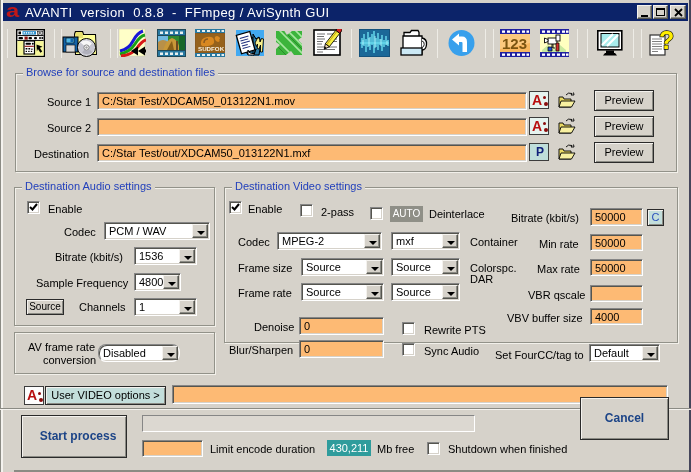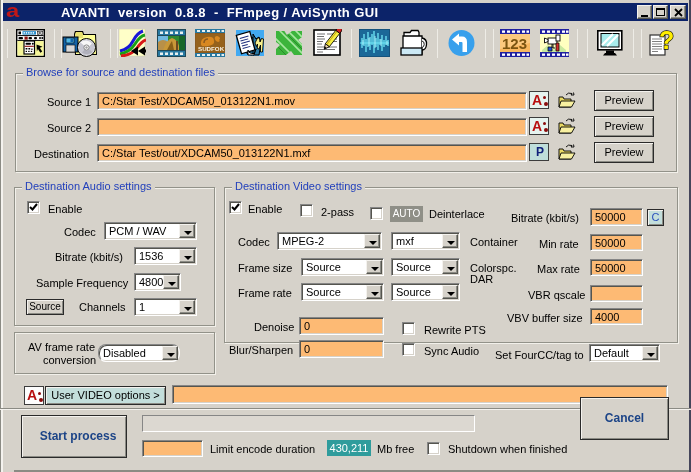--- a/index.html
+++ b/index.html
@@ -37,21 +37,21 @@
 <body>
 
 <div class="abs" style="left:0;top:0;width:691px;height:472px;background:#d6d2ca;"></div>
 <div class="abs" style="left:0;top:0;width:1px;height:472px;background:#8b8b84;"></div>
 <div class="abs" style="left:1px;top:0;width:2px;height:472px;background:#f4f2ee;"></div>
 <div class="abs" style="left:689px;top:0;width:2px;height:472px;background:#45455a;"></div>
 <div class="abs" style="left:14px;top:470px;width:675px;height:2px;background:#8b8b84;"></div>
 
 <div class="abs" style="left:3px;top:3px;width:685px;height:18px;background:#0c2369;"></div>
 <div class="abs" style="left:6px;top:3px;width:17px;height:17px;color:#c01818;font-weight:bold;font-size:19px;line-height:15px;transform:scaleX(1.25);transform-origin:left;">a</div>
-<div class="abs" style="left:25px;top:5px;color:#fff;font-weight:bold;font-size:13px;letter-spacing:0.4px;white-space:nowrap;margin-left:36px;">AVANTI&nbsp; version&nbsp; 0.8.8&nbsp; -&nbsp; FFmpeg / AviSynth GUI</div>
+<div class="abs" style="left:25px;top:5px;color:#fff;font-weight:normal;font-size:13px;letter-spacing:0.4px;white-space:nowrap;">AVANTI&nbsp; version&nbsp; 0.8.8&nbsp; -&nbsp; FFmpeg / AviSynth GUI</div>
 
 <div class="abs" style="left:637px;top:5px;width:15px;height:14px;background:#d6d2ca;border:1px solid;border-color:#f4f2ee #55554f #55554f #f4f2ee;box-shadow:inset -1px -1px 0 #8b8b84;">
   <div class="abs" style="left:3px;top:9px;width:7px;height:2px;background:#000;"></div>
   </div>
 <div class="abs" style="left:653px;top:5px;width:15px;height:14px;background:#d6d2ca;border:1px solid;border-color:#f4f2ee #55554f #55554f #f4f2ee;box-shadow:inset -1px -1px 0 #8b8b84;">
   <div class="abs" style="left:2px;top:2px;width:9px;height:8px;border:1px solid #000;border-top-width:2px;"></div>
   </div>
 <div class="abs" style="left:670px;top:5px;width:16px;height:14px;background:#d6d2ca;border:1px solid;border-color:#f4f2ee #55554f #55554f #f4f2ee;box-shadow:inset -1px -1px 0 #8b8b84;">
   <svg class="abs" style="left:3px;top:2px;" width="9" height="9" viewBox="0 0 9 9">
       <path d="M1 1 L8 8 M8 1 L1 8" stroke="#000" stroke-width="1.8"></path>
@@ -408,21 +408,21 @@
 <div class="grp" style="left:14px;top:187px;width:201px;height:139px;">
     <span>Destination Audio settings</span>
   </div>
 <div class="cb" style="left:27px;top:201px;">
     <svg width="9" height="9" style="position:absolute;left:1px;top:1px;" viewBox="0 0 9 9">
       <path d="M1 4 L3.5 6.5 L8 1" stroke="#000" stroke-width="2" fill="none"></path>
     </svg>
   </div>
 <div class="lbl" style="left:48px;top:203px;">Enable</div>
 <div class="lbl" style="left:64px;top:226px;">Codec</div>
-<div class="combo" style="left:104px;top:222px;width:93px;">
+<div class="combo" style="left:104px;top:222px;width:106px;">
     <span class="tx">PCM / WAV</span>
     <span class="ar"></span>
   </div>
 <div class="lbl" style="left:55px;top:251px;">Bitrate (kbit/s)</div>
 <div class="combo" style="left:134px;top:247px;width:63px;">
     <span class="tx">1536</span>
     <span class="ar"></span>
   </div>
 <div class="lbl" style="left:36px;top:277px;">Sample Frequency</div>
 <div class="combo" style="left:134px;top:273px;width:47px;">

